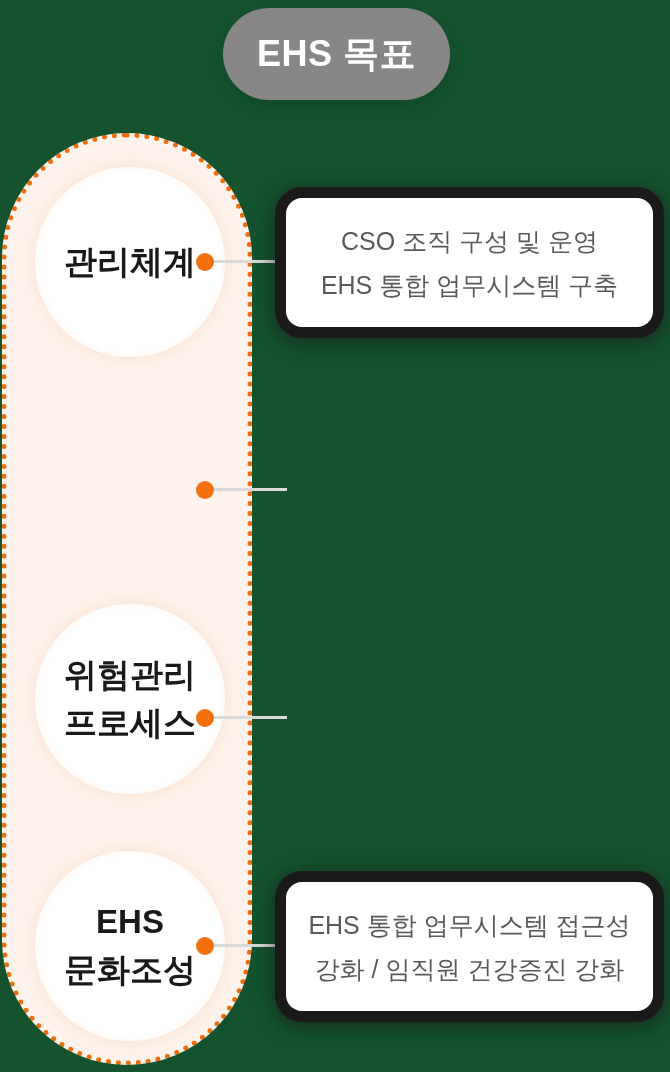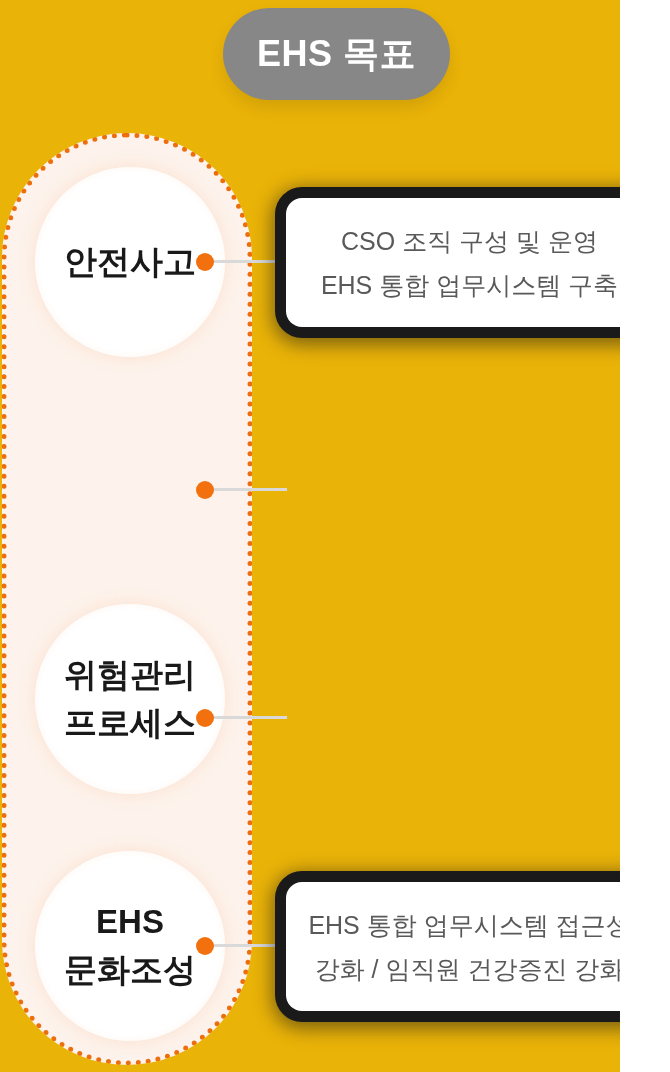--- a/index.html
+++ b/index.html
@@ -1,20 +1,20 @@
 <!DOCTYPE html>
 <html><head>
 <meta charset="utf-8">
 <style>
   html,body{margin:0;padding:0;background:#ffffff;}
   body{font-family:"Liberation Sans","DejaVu Sans",sans-serif;}
   .canvas{
     position:relative;
-    width:620px;height:1072px;
-    background:#eab308;
+    width:670px;height:1072px;
+    background:#14532d;
     overflow:hidden;
   }
   
   .header-pill{
     position:absolute;left:223px;top:8px;width:227px;height:92px;
     background:#878787;border-radius:46px;
     display:flex;align-items:center;justify-content:center;
     box-shadow:0 8px 16px rgba(0,0,0,0.10);
   }
   .header-pill span{
@@ -69,21 +69,21 @@
 
 <div class="canvas">
 
   <div class="header-pill">
     <span>EHS 목표</span>
   </div>
 
   <div class="goals-track"></div>
 
   <div class="goal-circle c0">
-    <div class="goal-title">안전사고</div>
+    <div class="goal-title">관리체계</div>
   </div>
   <div class="connector-line l0"></div>
   <div class="connector-dot d0"></div>
   <div class="description-card b0">
     <div class="description-text">CSO 조직 구성 및 운영
 EHS 통합 업무시스템 구축</div>
   </div>
 
   <div class="connector-line l1"></div>
   <div class="connector-dot d1"></div>

